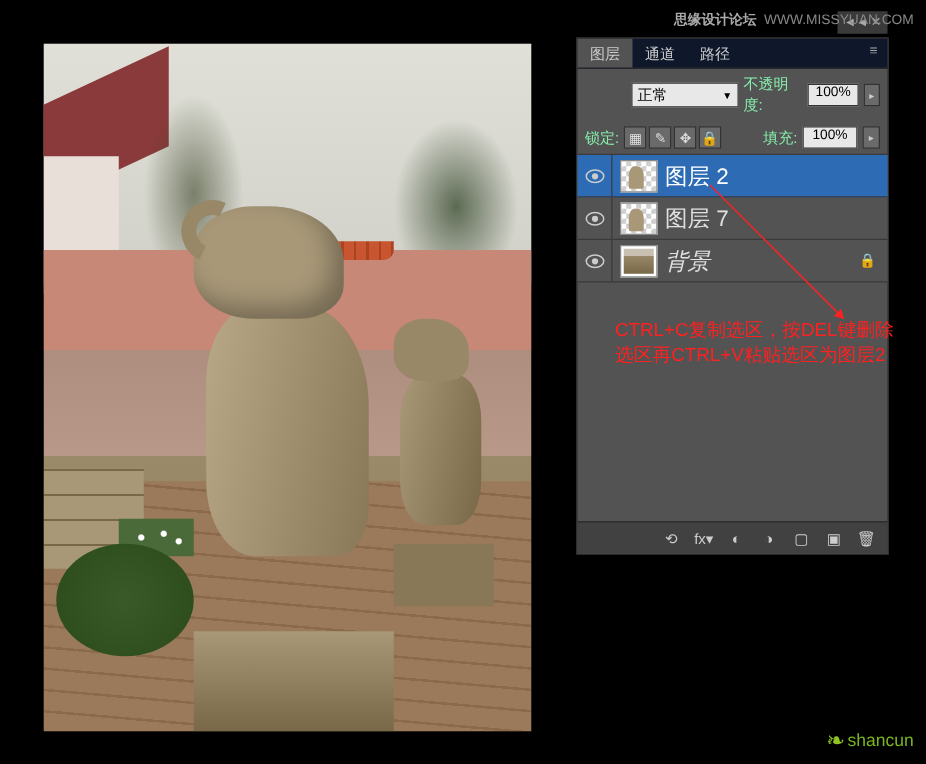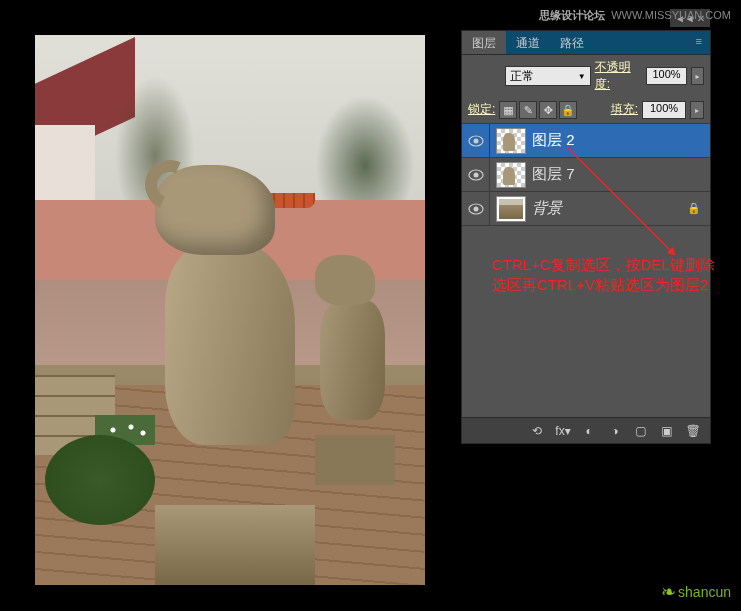--- a/index.html
+++ b/index.html
@@ -34,46 +34,46 @@
 
 .ground { position: absolute; bottom: 0; left: 0; right: 0; height: 200px; background: repeating-linear-gradient(5deg, #9a7a5a, #9a7a5a 15px, #8a6a4a 15px, #8a6a4a 17px), repeating-linear-gradient(95deg, transparent, transparent 30px, rgba(0,0,0,0.1) 30px, rgba(0,0,0,0.1) 32px); }
 .bush { position: absolute; bottom: 60px; left: 10px; width: 110px; height: 90px; background: radial-gradient(circle, #3a5a2a, #2a4a1a); border-radius: 50%; }
 .stones { position: absolute; bottom: 130px; left: 0; width: 80px; height: 80px; background: repeating-linear-gradient(0deg, #a89878, #a89878 18px, #786848 18px, #786848 20px); }
 .flowers { position: absolute; bottom: 140px; left: 60px; width: 60px; height: 30px; background: radial-gradient(circle at 30% 50%, #fff 2px, transparent 3px), radial-gradient(circle at 60% 40%, #fff 2px, transparent 3px), radial-gradient(circle at 80% 60%, #fff 2px, transparent 3px), #4a6a3a; }
 
 .panel { position: absolute; right: 30px; top: 30px; width: 250px; height: 414px; background: #535353; border: 1px solid #2a2a2a; z-index: 50; }
 .panel-topbar { position: absolute; top: -22px; right: 0; width: 40px; height: 18px; background: #3a3a3a; display: flex; justify-content: space-around; align-items: center; padding: 0 4px; }
 .panel-topbar span { color: #aaa; font-size: 10px; cursor: pointer; }
 
-.tabs { display: flex; background: #0c4a6e; height: 24px; border-bottom: 1px solid #2a2a2a; }
+.tabs { display: flex; background: #0f172a; height: 24px; border-bottom: 1px solid #2a2a2a; }
 .tab { padding: 4px 10px; font-size: 12px; color: #ccc; cursor: pointer; }
 .tab.active { background: #535353; }
 .panel-menu { margin-left: auto; padding: 4px 8px; color: #aaa; cursor: pointer; font-size: 11px; }
 
 .blend-row { display: flex; align-items: center; padding: 4px 6px; gap: 4px; margin-left: 37px; }
 .blend-select { background: #e8e8e8; border: 1px solid #333; height: 20px; width: 92px; font-size: 12px; padding: 0 4px; display: flex; align-items: center; justify-content: space-between; cursor: pointer; }
 .blend-select .arrow { font-size: 8px; }
-.label { color: #fef9c3; font-size: 12px; text-decoration: underline; }
+.label { color: #86efac; font-size: 12px; }
 .pct-input { background: #e8e8e8; border: 1px solid #333; width: 44px; height: 18px; font-size: 11px; text-align: center; }
 .pct-btn { width: 14px; height: 18px; background: #6a6a6a; border: 1px solid #333; color: #ccc; font-size: 8px; display: flex; align-items: center; justify-content: center; cursor: pointer; }
 
-.lock-row { display: flex; padding: 4px 6px; gap: 4px; border-bottom: 1px solid #3a3a3a; }
+.lock-row { display: flex; align-items: center; padding: 4px 6px; gap: 4px; border-bottom: 1px solid #3a3a3a; }
 .lock-icons { display: flex; gap: 2px; }
 .lock-icon { width: 18px; height: 18px; background: #6a6a6a; border: 1px solid #333; color: #ddd; font-size: 11px; display: flex; align-items: center; justify-content: center; cursor: pointer; }
 
 .layers-list { background: #535353; }
 .layer-row { display: flex; align-items: center; height: 34px; border-bottom: 1px solid #3a3a3a; }
 .layer-row.selected { background: #2d6cb4; }
 .eye-col { width: 28px; height: 100%; display: flex; align-items: center; justify-content: center; border-right: 1px solid #3a3a3a; cursor: pointer; }
 .eye-col svg { width: 16px; height: 12px; }
 .thumb { width: 30px; height: 26px; margin: 0 6px; border: 1px solid #888; background: #fff; position: relative; overflow: hidden; }
 .thumb.checker { background-image: linear-gradient(45deg, #ccc 25%, transparent 25%), linear-gradient(-45deg, #ccc 25%, transparent 25%), linear-gradient(45deg, transparent 75%, #ccc 75%), linear-gradient(-45deg, transparent 75%, #ccc 75%); background-size: 8px 8px; background-position: 0 0, 0 4px, 4px -4px, -4px 0; }
 .thumb-inner { position: absolute; inset: 2px; background: linear-gradient(to bottom, #c8c0b0 30%, #988868 30%, #786848); }
 .thumb-statue { position: absolute; left: 6px; top: 4px; width: 12px; height: 18px; background: #a89878; border-radius: 40% 40% 10% 10%; }
-.layer-name { color: #e0e0e0; font-size: 15px; flex: 1; }
+.layer-name { color: #e0e0e0; font-size: 18px; flex: 1; }
 .layer-row.selected .layer-name { color: #fff; }
 .layer-name.italic { font-style: italic; }
 .lock-badge { width: 16px; height: 16px; margin-right: 8px; color: #ccc; font-size: 11px; display: flex; align-items: center; justify-content: center; }
 
 .layers-empty { height: 190px; }
 
 .red-text { position: absolute; left: 492px; top: 255px; color: #ff2020; font-size: 15px; line-height: 20px; font-weight: 500; z-index: 60; width: 240px; }
 
 .arrow-line { position: absolute; left: 560px; top: 140px; width: 120px; height: 120px; z-index: 55; pointer-events: none; }
 

